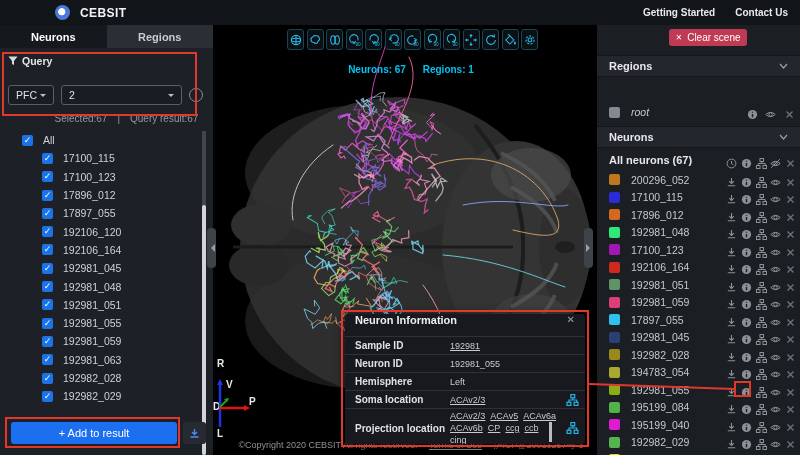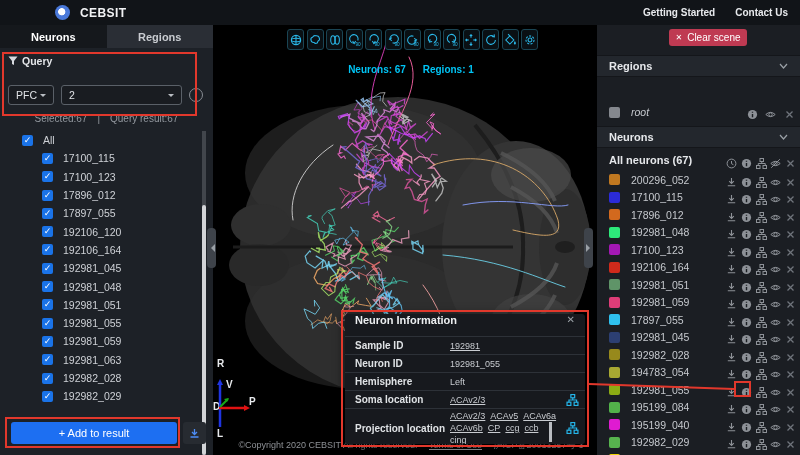--- a/index.html
+++ b/index.html
@@ -18,21 +18,21 @@
   .tab{flex:1;display:flex;align-items:center;justify-content:center;font-size:11px;font-weight:bold;cursor:pointer;}
   .tab.active{background:#15181c;color:#ffffff;}
   .tab.inactive{background:#2a2e35;color:#c9ccd1;}
   .qrow{position:absolute;left:8px;display:flex;align-items:center;}
   .qlabel{font-size:10.5px;font-weight:bold;color:#e4e6e9;margin:0 8px 0 4px;}
   .sel{display:flex;align-items:center;border:1px solid #5a6068;border-radius:3px;background:#191c21;
        color:#dfe2e6;font-size:10.5px;height:20px;padding:0 7px;box-sizing:border-box;}
   .caret{width:0;height:0;border:3.5px solid transparent;border-top-color:#b9bdc3;margin-left:auto;margin-top:4px;}
   .infocirc{width:12px;height:12px;border:1px solid #878c93;border-radius:50%;color:#878c93;font-size:8px;
             display:flex;align-items:center;justify-content:center;margin-left:7px;}
-  .summary{position:absolute;top:88px;left:0;width:100%;text-align:center;font-size:10px;color:#93989f;}
+  .summary{position:absolute;top:88px;left:0;width:100%;text-align:center;font-size:10px;color:#93989f;padding-left:20px;}
   .summary span{margin:0 5px;}
   .nlist{position:absolute;left:0;top:106px;width:200px;height:292px;overflow:hidden;}
   .litem{height:18.3px;display:flex;align-items:center;}
   .litem.allrow{padding-left:22px;}
   .litem.sub{padding-left:42px;}
   .cbx{width:11px;height:11px;background:#1a73e8;border-radius:2px;color:#fff;font-size:9px;line-height:11px;
        text-align:center;margin-right:10px;flex:0 0 auto;}
   .cbx::before{content:"✓";}
   .litem .lbl{font-size:10.5px;color:#ced1d6;}
   .lscroll-track{position:absolute;left:202px;top:106px;width:4px;height:324px;background:#42464c;}

